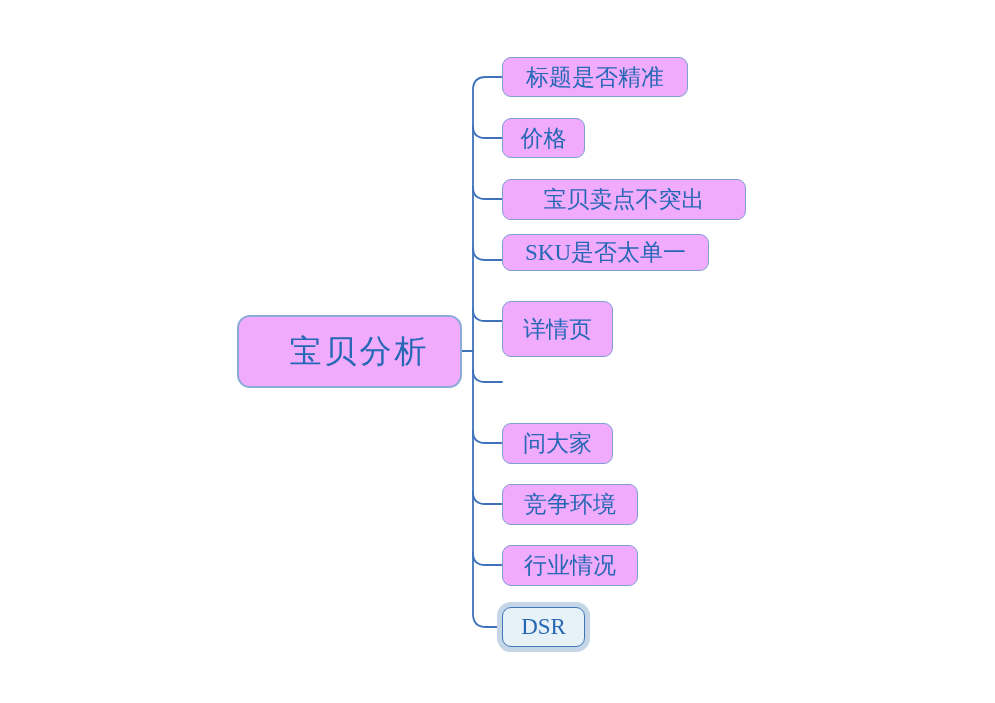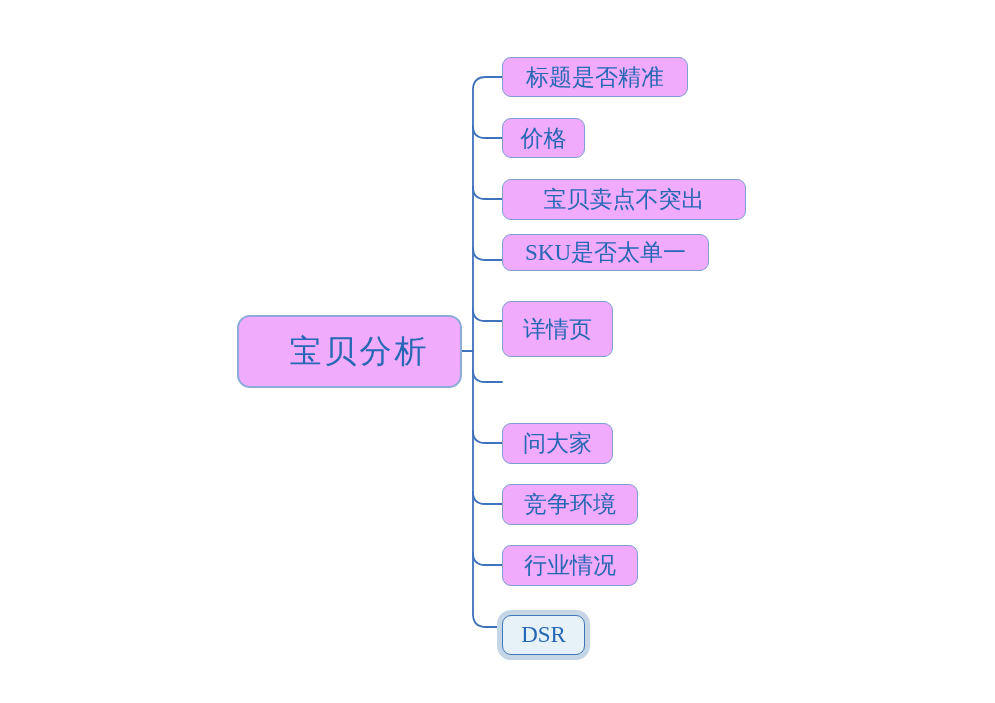--- a/index.html
+++ b/index.html
@@ -37,21 +37,20 @@
   .root-node{
     border:2px solid var(--root-border);
     border-radius:13px;
     font-size:32px;
     letter-spacing:3px;
   }
   .node.selected{
     background:var(--selected-fill);
     border-color:var(--selected-border);
     box-shadow:0 0 0 5px var(--selected-halo);
-    margin-top:8px;
   }
   
   .root-node{left:237px;top:315px;width:225px;height:73px;padding-left:20px;}
   .n0{left:502px;top:57px; width:186px;height:40px;}
   .n1{left:502px;top:118px;width:83px; height:40px;}
   .n2{left:502px;top:179px;width:244px;height:41px;}
   .n3{left:502px;top:224px;width:207px;height:37px;margin-top:10px;}
   .n4{left:502px;top:301px;width:111px;height:56px;}
   .n5{left:502px;top:362px;width:85px; height:41px;}
   .n6{left:502px;top:423px;width:111px;height:41px;}

